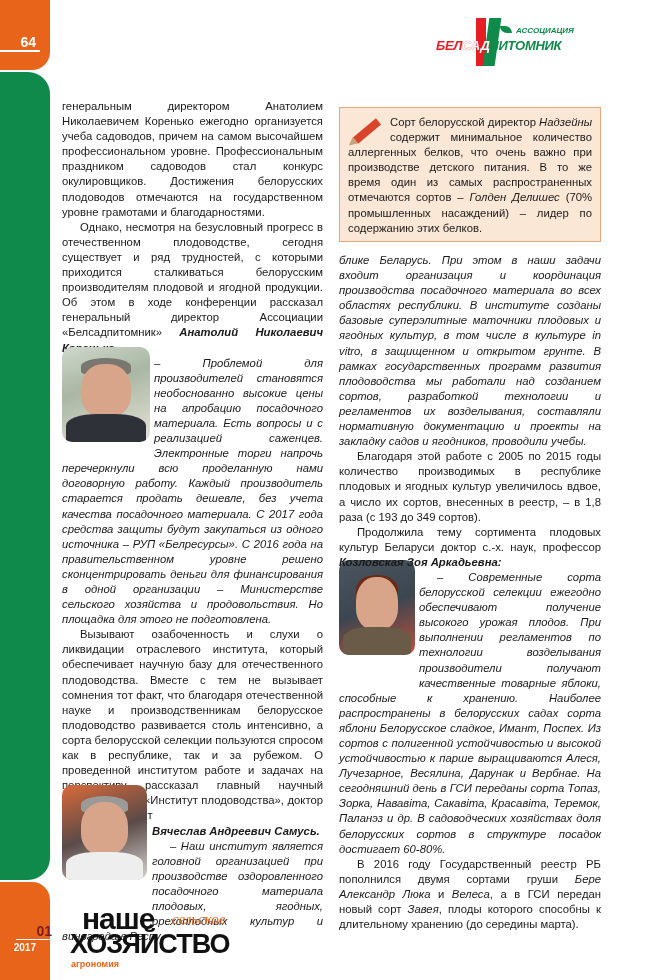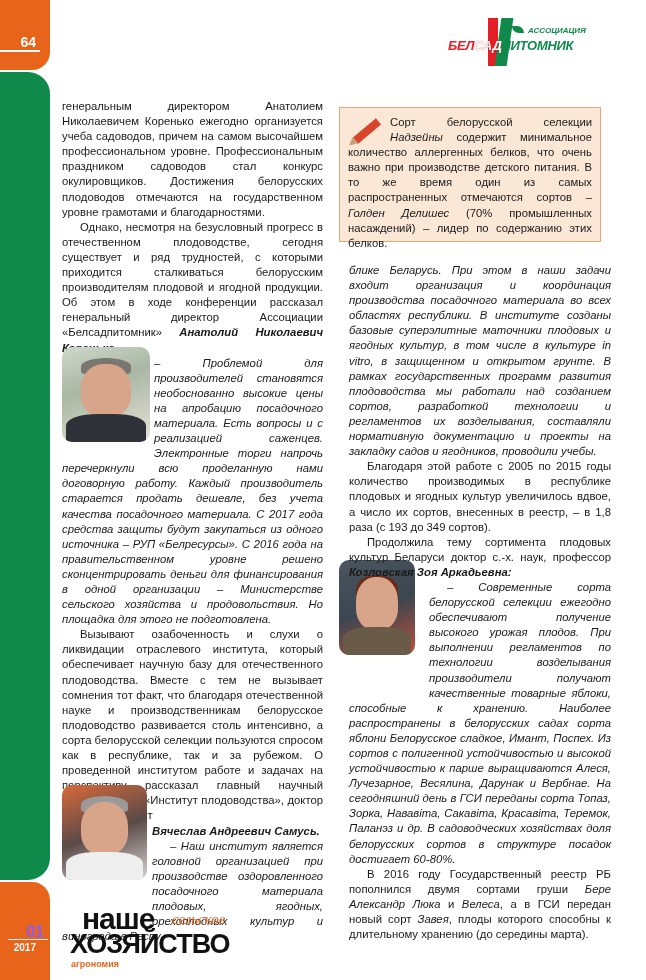--- a/index.html
+++ b/index.html
@@ -18,44 +18,44 @@
   .side-orange-bottom {
     position: absolute; left: 0; top: 882px; width: 50px; height: 98px;
     background: #e8641b; border-top-right-radius: 18px;
   }
   .page-num {
     position: absolute; left: 0; top: 34px; width: 40px; text-align: right;
     color: #fff; font-weight: bold; font-size: 14px;
     border-bottom: 2px solid #fff; padding-right: 4px; line-height: 16px;
   }
   .issue-num {
-    position: absolute; left: 8px; top: 924px; width: 40px; text-align: right;
-    color: #8b5cf6; font-weight: bold; font-size: 16px; line-height: 15px;
+    position: absolute; left: 16px; top: 924px; width: 40px; text-align: right;
+    color: #7f1d1d; font-weight: bold; font-size: 14px; line-height: 15px;
     border-bottom: 1.5px solid #fff; padding-right: 4px;
   }
   .issue-year {
     position: absolute; left: 0; top: 942px; width: 40px; text-align: right;
     color: #fff; font-weight: bold; font-size: 10px; padding-right: 4px;
   }
 
   
-  .logo { position: absolute; left: 448px; top: 18px; width: 150px; height: 50px; }
+  .logo { position: absolute; left: 436px; top: 18px; width: 150px; height: 50px; }
   .logo-red { position: absolute; left: 40px; top: 0; width: 10px; height: 48px; background: #e31e24; }
   .logo-green { position: absolute; left: 50px; top: 0; width: 12px; height: 48px; background: #0f8a4a; transform: skewX(-8deg); }
   .logo-assoc { position: absolute; left: 80px; top: 8px; font-size: 8px; font-style: italic; font-weight: bold; color: #0f8a4a; }
   .logo-name { position: absolute; left: 0; top: 20px; font-size: 13px; font-weight: bold; font-style: italic; letter-spacing: -0.3px; }
   .logo-name .r { color: #e31e24; }
   .logo-name .w { color: #fff; text-shadow: 0 0 1px #e31e24; }
   .logo-name .g { color: #0f8a4a; }
   .logo-leaf { position: absolute; left: 64px; top: 8px; width: 12px; height: 7px; background: #0f8a4a; border-radius: 0 8px 0 8px; }
 
   
   .col { position: absolute; font-size: 11.3px; line-height: 15.1px; text-align: justify; }
   .col-left { left: 62px; top: 99px; width: 261px; }
-  .col-right { left: 339px; top: 263px; width: 262px; margin-left: 10px; }
+  .col-right { left: 339px; top: 253px; width: 262px; }
   .col p { margin: 0; }
   .indent { text-indent: 18px; }
   .it { font-style: italic; }
   .bi { font-style: italic; font-weight: bold; }
 
   
   .callout {
     position: absolute; left: 339px; top: 107px; width: 262px; height: 135px;
     background: #fbe7d6; border: 1.5px solid #e9a77c; padding: 7px 8px 6px 8px;
     font-size: 11.3px; line-height: 15.1px; text-align: justify;
@@ -123,21 +123,21 @@
   <div class="logo-leaf"></div>
   <div class="logo-assoc">АССОЦИАЦИЯ</div>
   <div class="logo-name"><span class="r">БЕЛ</span><span class="w">САД</span><span class="g">ПИТОМНИК</span></div>
 </div>
 
 <div class="callout">
   <span class="pencil-icon">
       <span class="body"></span>
       <span class="tip"></span>
     </span>
-  <span>Сорт белорусской селекции </span><span class="it">Надзейны</span><span> содержит минимальное количество аллергенных белков, что очень важно при производстве детского питания. В то же время один из самых распространенных отмечаются сортов – </span><span class="it">Голден Делишес</span><span> (70% промышленных насаждений) – лидер по содержанию этих белков.</span>
+  <span>Сорт белорусской директор </span><span class="it">Надзейны</span><span> содержит минимальное количество аллергенных белков, что очень важно при производстве детского питания. В то же время один из самых распространенных отмечаются сортов – </span><span class="it">Голден Делишес</span><span> (70% промышленных насаждений) – лидер по содержанию этих белков.</span>
 </div>
 
 <div class="col col-left">
   <p>генеральным директором Анатолием Николаевичем Коренько ежегодно организуется учеба садоводов, причем на самом высочайшем профессиональном уровне. Профессиональным праздником садоводов стал конкурс окулировщиков. Достижения белорусских плодоводов отмечаются на государственном уровне грамотами и благодарностями.</p>
   <p class="indent"><span>Однако, несмотря на безусловный прогресс в отечественном плодоводстве, сегодня существует и ряд трудностей, с которыми приходится сталкиваться белорусским производителям плодовой и ягодной продукции. Об этом в ходе конференции рассказал генеральный директор Ассоциации «Белсадпитомник» </span><span class="bi">Анатолий Николаевич Коренько.</span></p>
   <div class="float-spacer-l" style="width:92px;height:100px;"></div>
   <p class="it indent" style="text-indent:0;">– Проблемой для производителей становятся необоснованно высокие цены на апробацию посадочного материала. Есть вопросы и с реализацией саженцев. Электронные торги напрочь перечеркнули всю проделанную нами договорную работу. Каждый производитель старается продать дешевле, без учета качества посадочного материала. С 2017 года средства защиты будут закупаться из одного источника – РУП «Белресурсы». С 2016 года на правительственном уровне решено сконцентрировать деньги для финансирования в одной организации – Министерстве сельского хозяйства и продовольствия. Но площадка для этого не подготовлена.</p>
   <p class="indent"><span>Вызывают озабоченность и слухи о ликвидации отраслевого института, который обеспечивает научную базу для отечественного плодоводства. Вместе с тем не вызывает сомнения тот факт, что благодаря отечественной науке и производственникам белорусское плодоводство развивается столь интенсивно, а сорта белорусской селекции пользуются спросом как в республике, так и за рубежом. О проведенной институтом работе и задачах на перспективу рассказал главный научный сотрудник РУП «Институт плодоводства», доктор с.-х. наук, доцент</span></p>
   <div class="float-spacer-l" style="width:90px;height:98px;"></div>
   <p style="text-align:left;"><span class="bi">Вячеслав Андреевич Самусь.</span></p>

